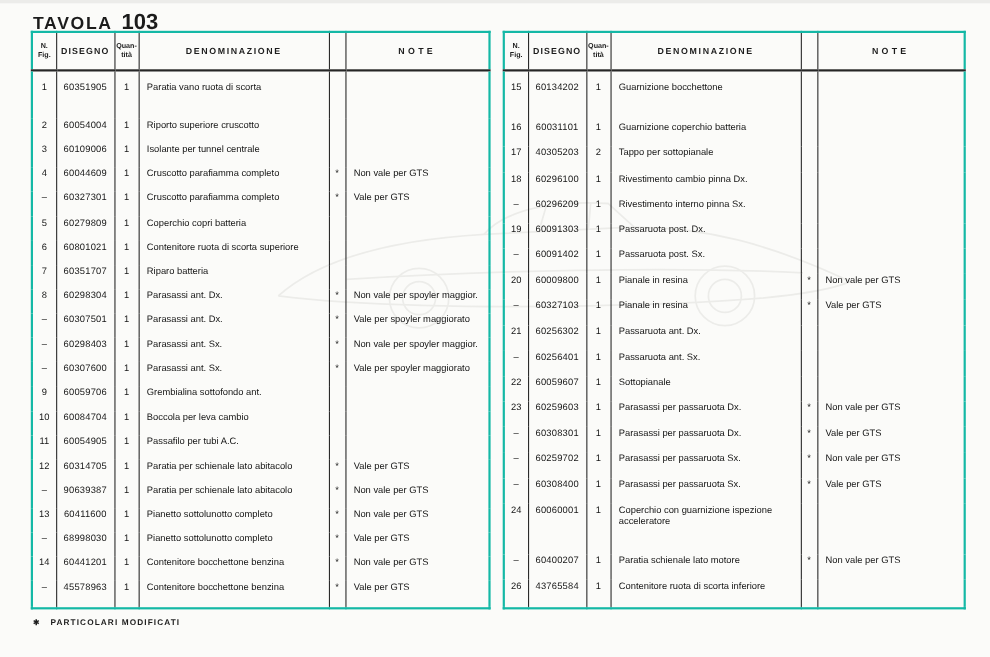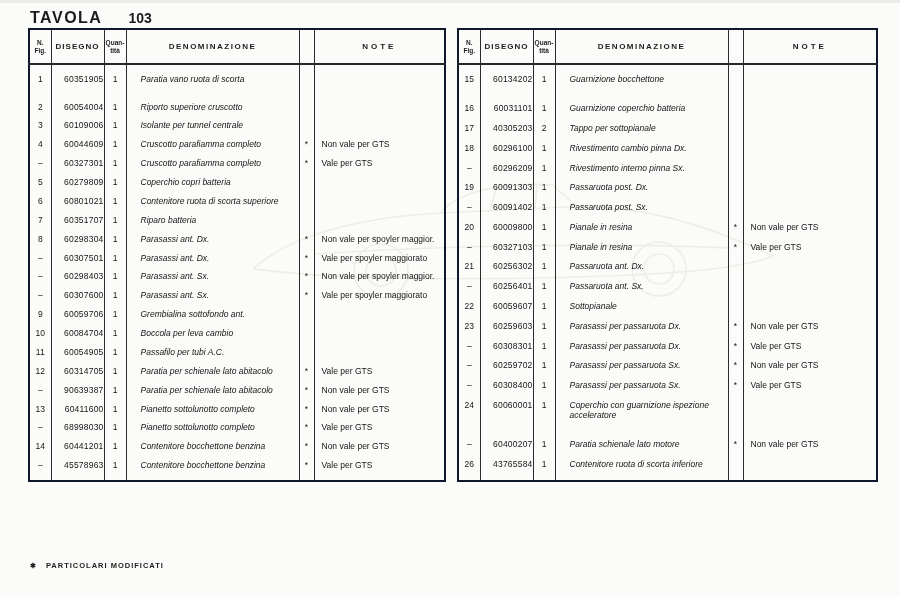--- a/index.html
+++ b/index.html
@@ -16,31 +16,31 @@
     background:#ececea;
   }
   .page-title {
     position:absolute; left:30px; top:9px;
     white-space:nowrap;
   }
   .page-title .t-label {
     font-size:16px; font-weight:bold; letter-spacing:1.5px; color:#1b1b1b;
   }
   .page-title .t-num {
-    font-size:14px; font-weight:bold; margin-left:26px; color:#1b1b1b;
+    font-size:20px; font-weight:bold; margin-left:8px; color:#1b1b1b;
   }
   .watermark {
     position:absolute; left:235px; top:168px;
     opacity:0.6; pointer-events:none;
   }
   table.parts-table {
     position:absolute; top:28px;
     border-collapse:collapse; table-layout:fixed;
-    border:2px solid #0f172a;
-    height:454px;
+    border:2px solid #14b8a6;
+    height:526px;
   }
   #table-left  { left:28px;  width:418px; }
   #table-right { left:457px; width:421px; }
   .parts-table th, .parts-table td {
     padding:0; margin:0; vertical-align:top; overflow:hidden;
   }
   .parts-table thead th {
     border-bottom:2px solid #262626;
     height:33px; vertical-align:middle;
     font-weight:bold; color:#1c1c1c; text-align:center;
@@ -48,22 +48,22 @@
   .cb { border-right:1px solid #2b2b2b; }   
   .h-small { font-size:6.5px; line-height:7.5px; }
   .h-dis   { font-size:8px; letter-spacing:1px; }
   .h-den   { font-size:8px; letter-spacing:1.5px; }
   .h-note  { font-size:8px; letter-spacing:3px; }
   .parts-table tbody td {
     font-size:8.5px; line-height:10.1px; color:#141414;
   }
   tbody.rows tr:first-child td { padding-top:9px; }
   td.c-fig, td.c-qty { text-align:center; }
-  td.c-dis { text-align:right; letter-spacing:0.2px; }
-  td.c-den { text-align:left; padding-left:14px; padding-right:2px;font-style:italic; }
+  td.c-dis { text-align:center; letter-spacing:0.2px; }
+  td.c-den { text-align:left; padding-left:7px; padding-right:2px; }
   td.c-star{ text-align:center; }
   td.c-note{ text-align:left; padding-left:7px; white-space:nowrap; }
   tbody.filler td { height:auto; }
   .footnote {
     position:absolute; left:30px; top:561px;
     font-size:7.5px; font-weight:bold; letter-spacing:1px; color:#1d1d1d;
     white-space:nowrap;
   }
   .footnote .fn-sym { font-size:7px; margin-right:9px; }
 </style>

